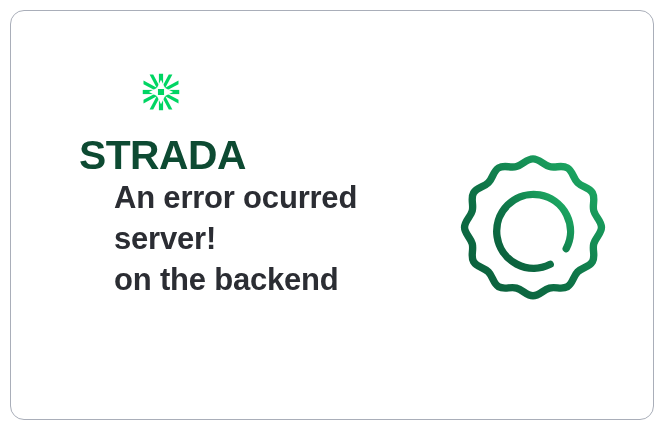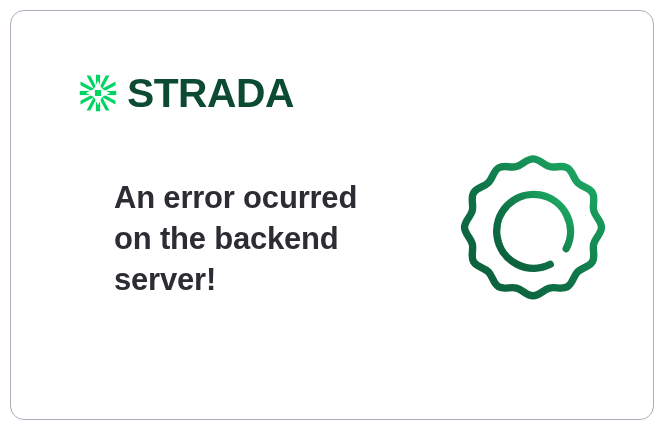--- a/index.html
+++ b/index.html
@@ -34,21 +34,22 @@
     border-radius: 14px;
   }
 
   
   #brand {
     position: absolute;
     left: 68px;
     top: 62px;
     display: flex;
     align-items: center;
-    gap: 10px;
+    gap: 24px;
+    flex-direction: column;
   }
   #brand-mark {
     width: 38px;
     height: 38px;
     display: block;
     flex: 0 0 auto;
   }
   #brand-word {
     font-family: "Liberation Sans", sans-serif;
     font-size: 40px;
@@ -135,22 +136,22 @@
             <polygon points="82,50 58,62 58,38"></polygon>
           </g>
         </svg>
       </span>
 
       <span id="brand-word">STRADA</span>
     </div>
 
     <div id="headline">
       <span class="ln">An error ocurred</span>
+      <span class="ln">server!</span>
       <span class="ln">on the backend</span>
-      <span class="ln">server!</span>
     </div>
 
     <div id="gear-art">
       <svg viewBox="0 0 200 200" aria-hidden="true">
         <defs>
           <linearGradient id="gearGrad" x1="0" y1="1" x2="1" y2="0">
             <stop offset="0%" stop-color="#0b5b3a"></stop>
             <stop offset="45%" stop-color="#0e7347"></stop>
             <stop offset="100%" stop-color="#1fb368"></stop>
           </linearGradient>

